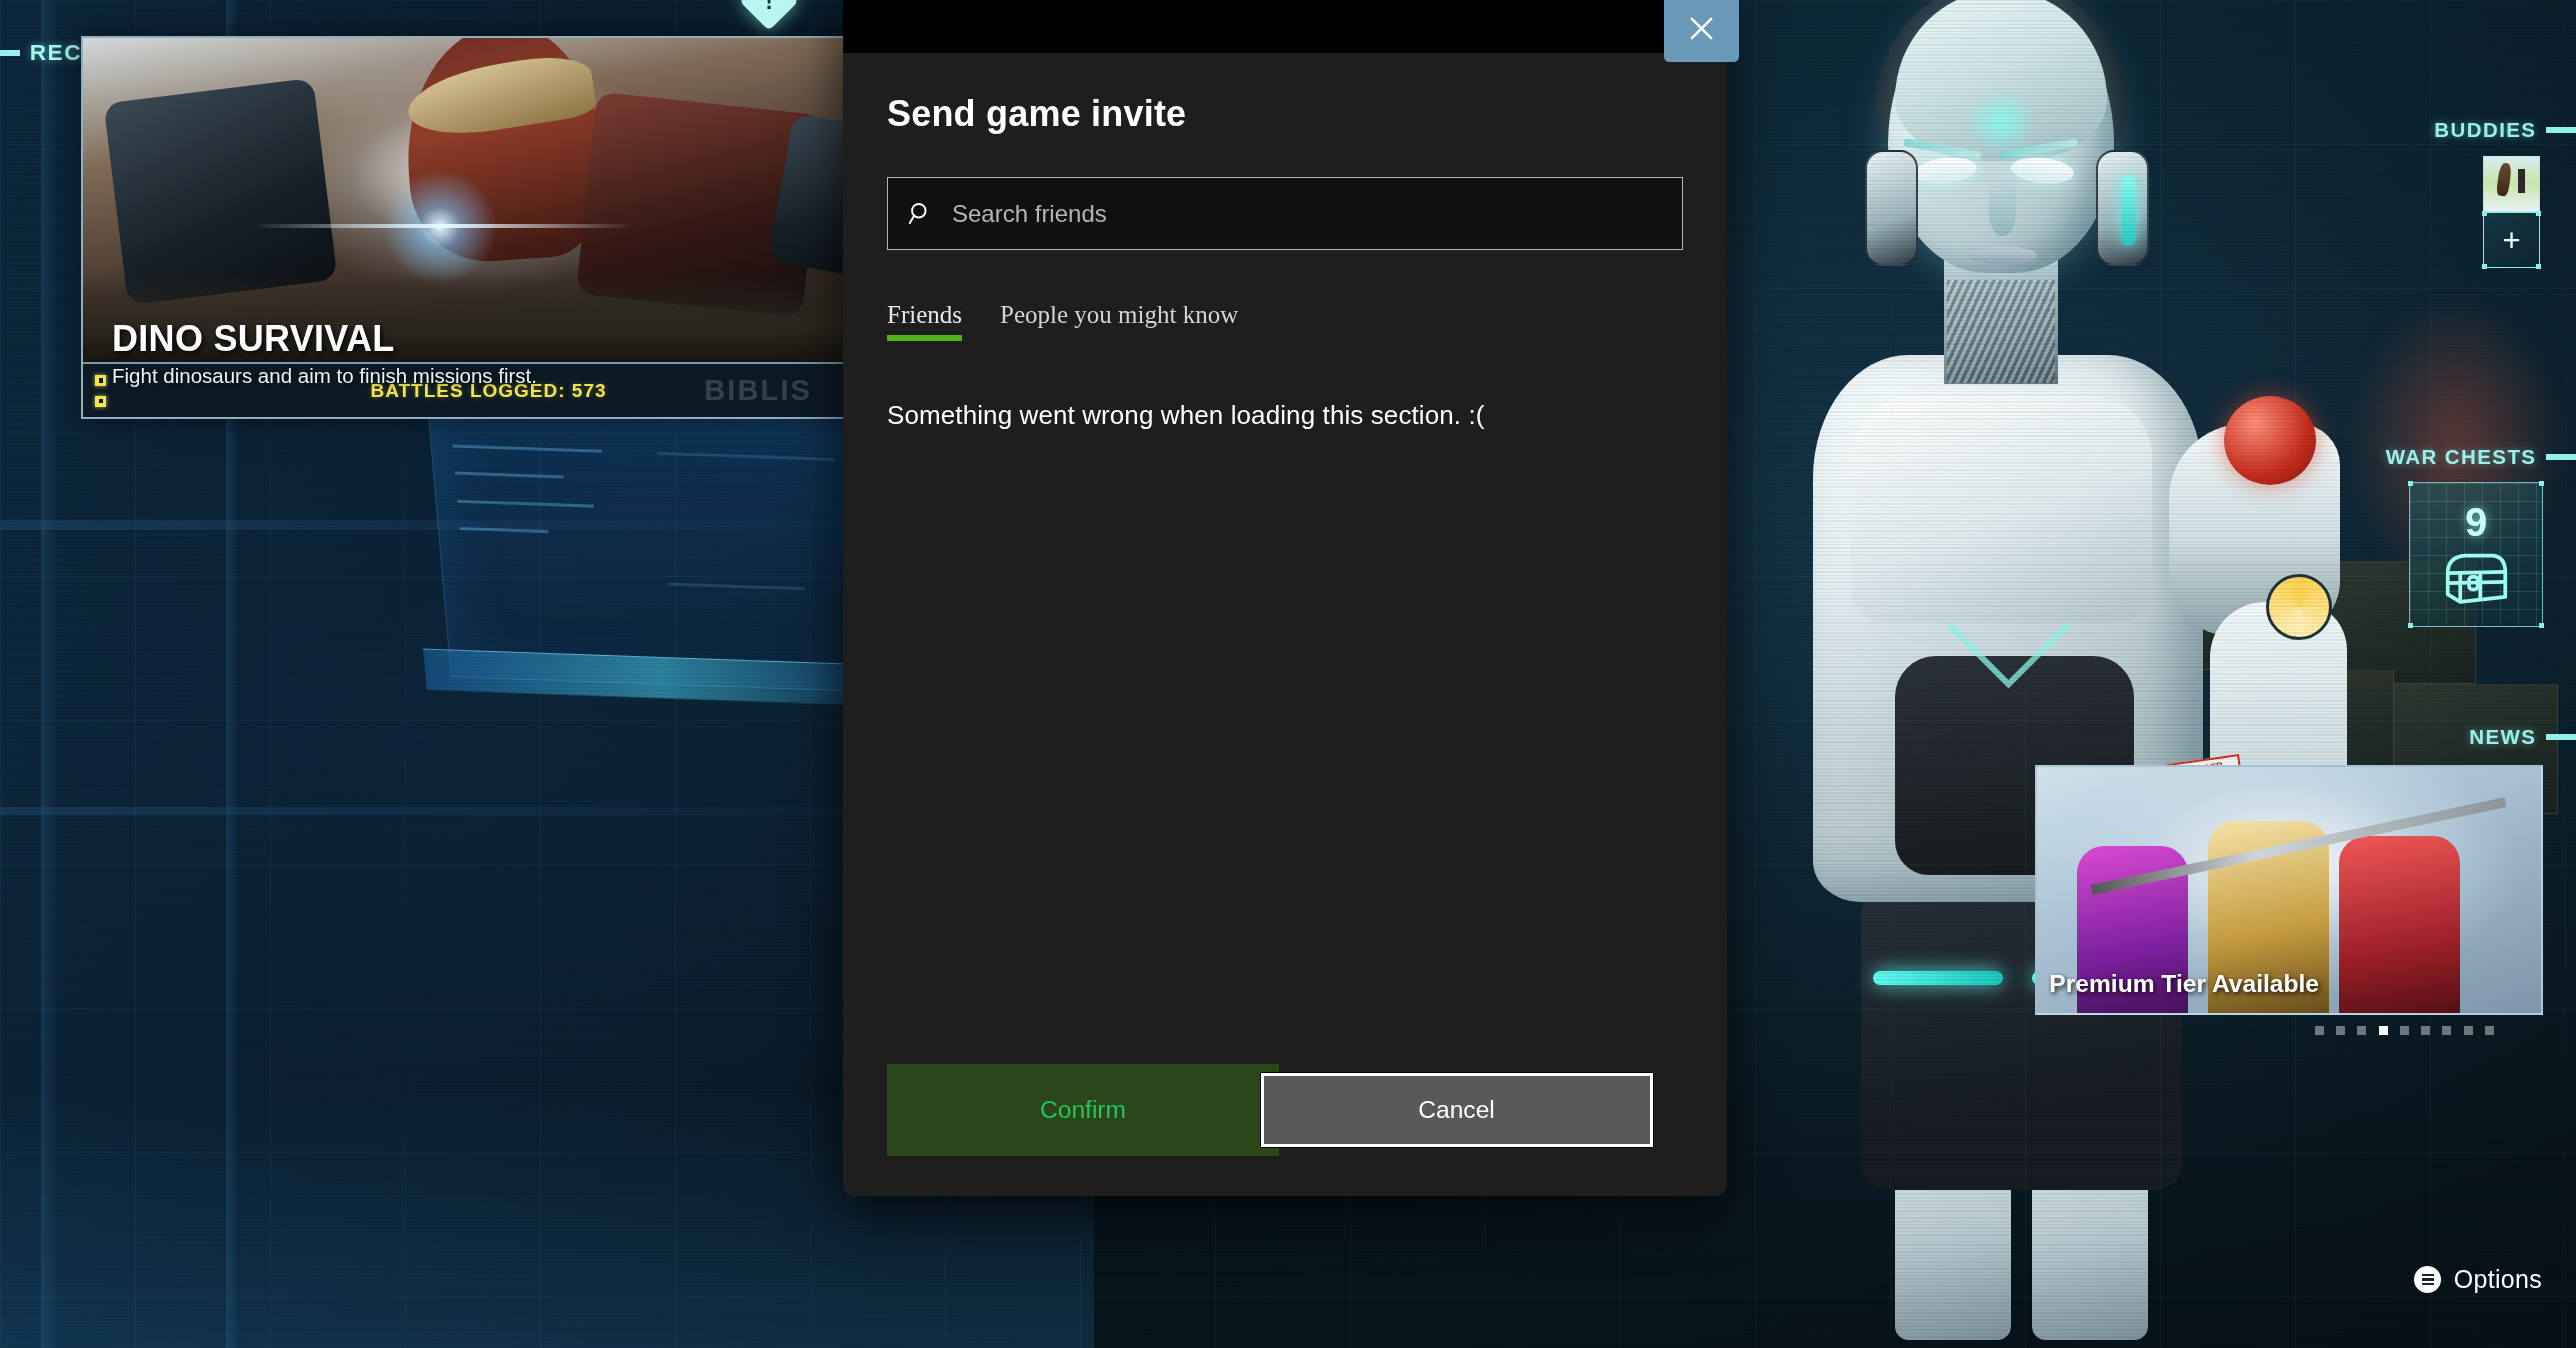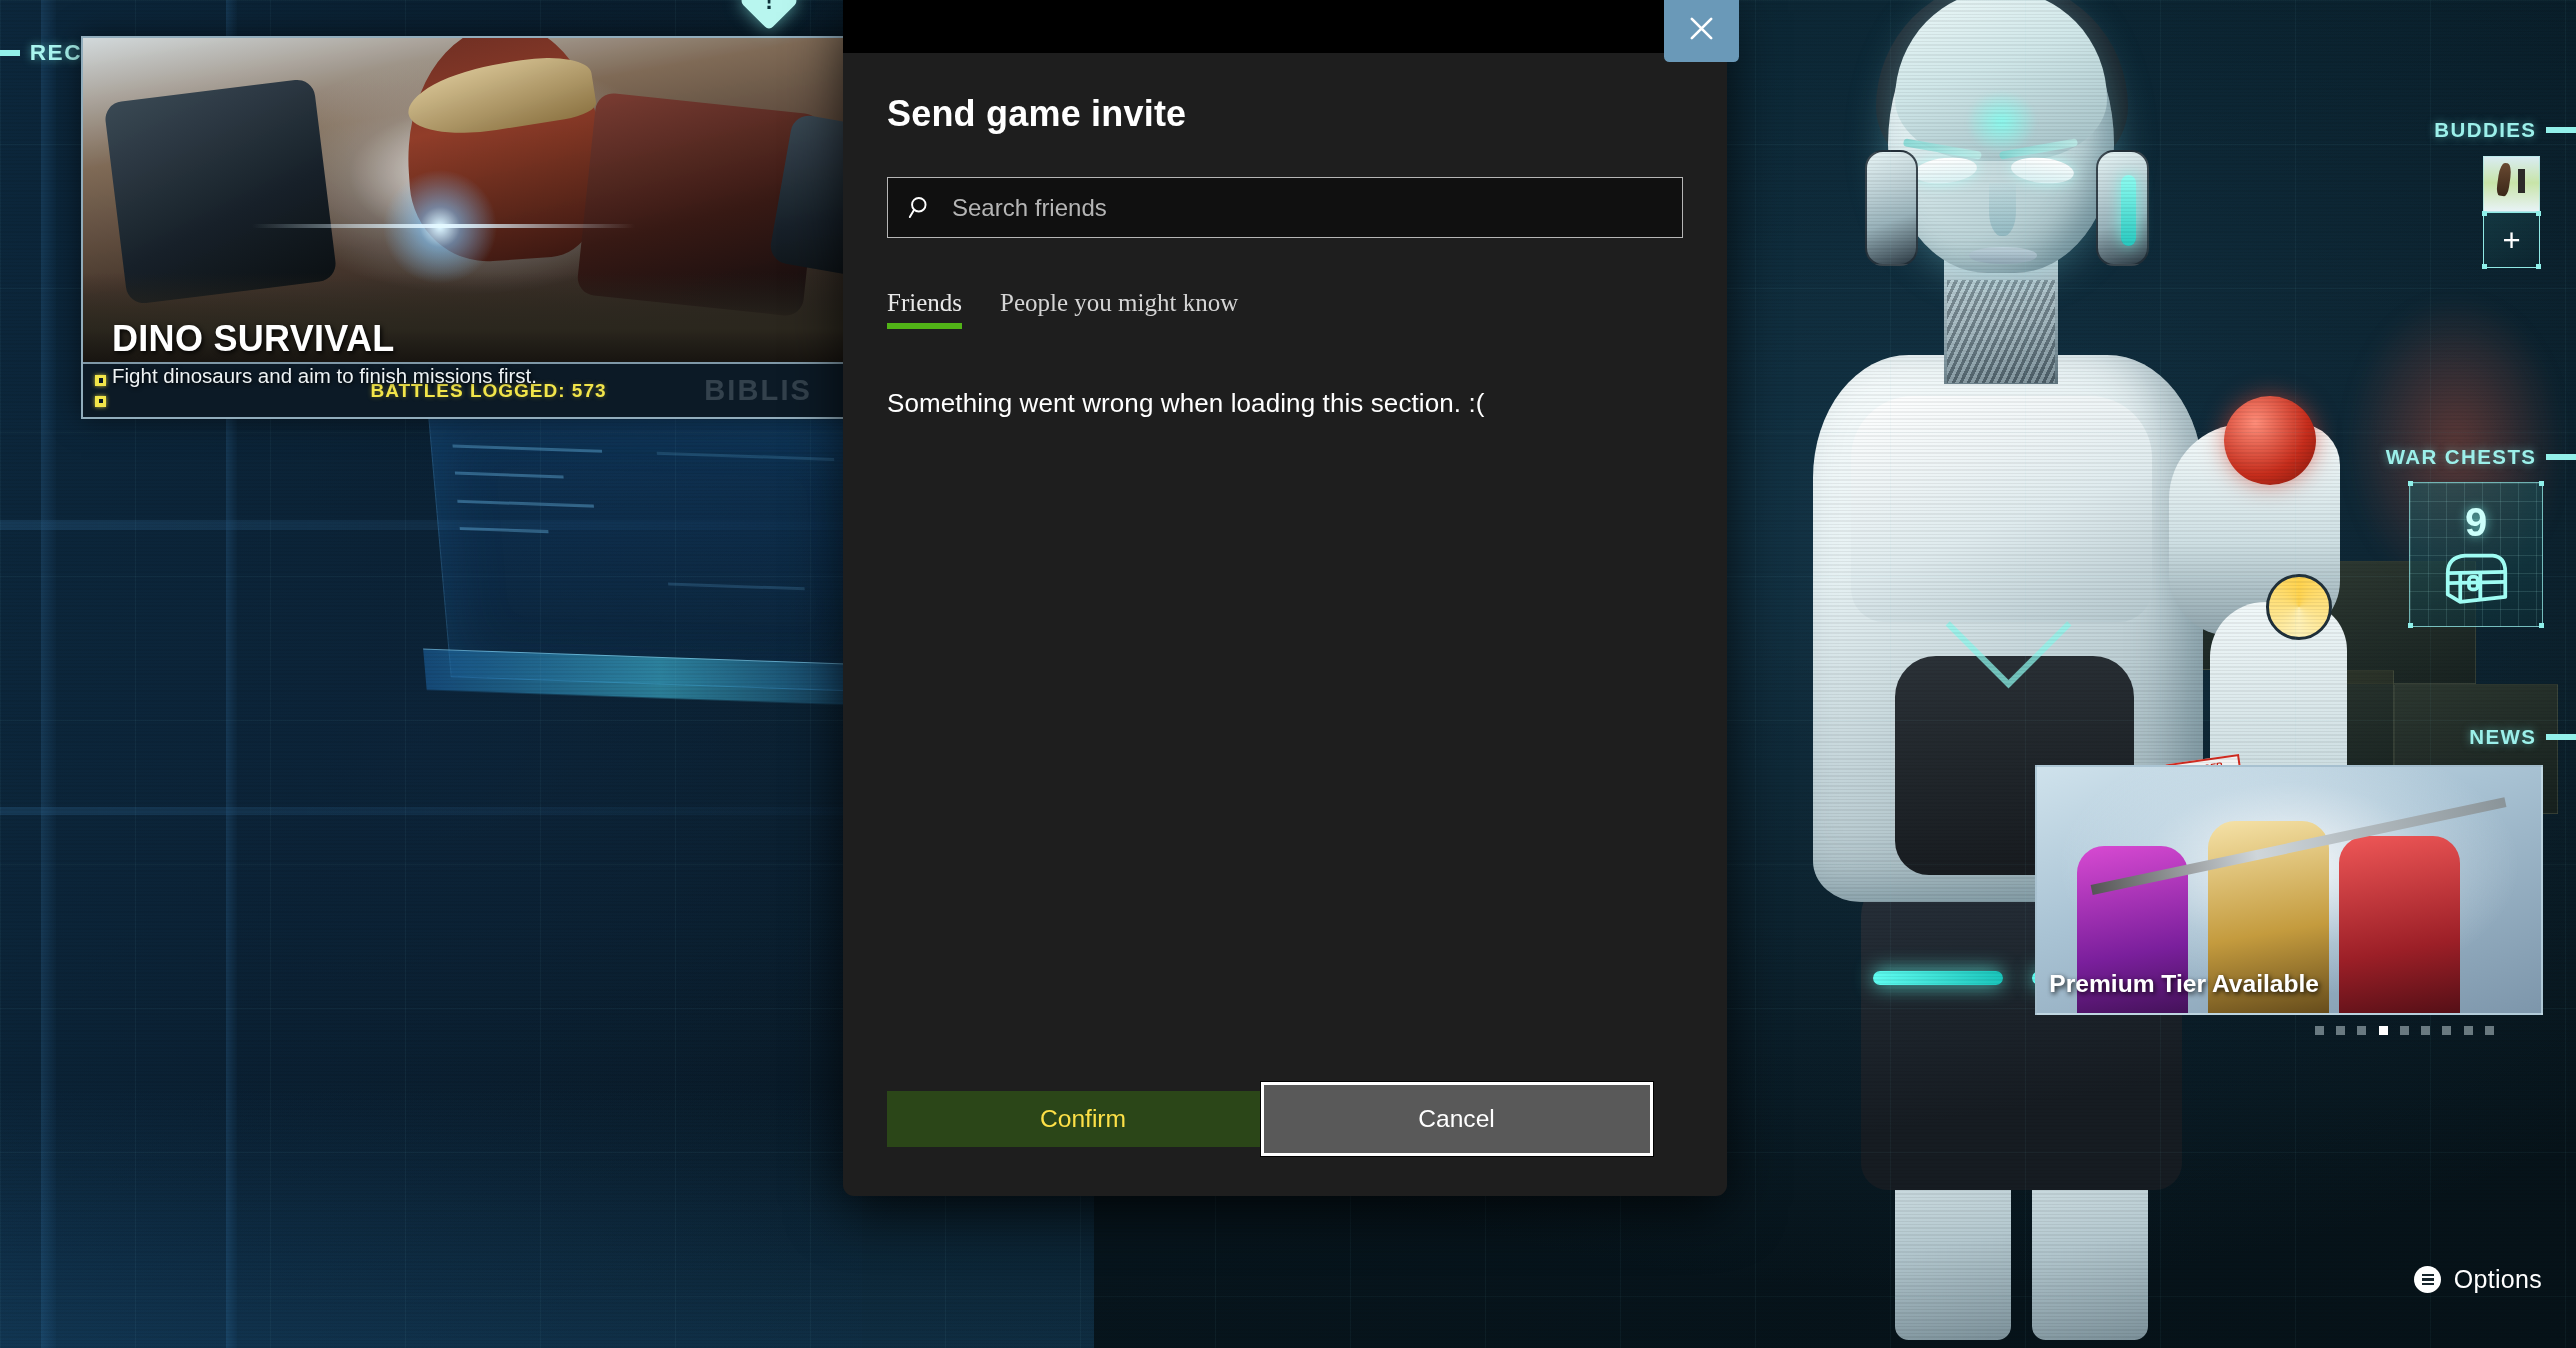--- a/index.html
+++ b/index.html
@@ -429,21 +429,21 @@
     display:flex; align-items:center; justify-content:center;
     cursor:pointer; border:none;
   }
   #close-btn svg { width:29px; height:29px; }
   #modal-body { position:absolute; left:0; top:53px; right:0; bottom:0; padding:0 44px; }
   #modal-title {
     margin-top:40px;
     color:#ffffff; font-size:36px; font-weight:bold; letter-spacing:0.2px;
   }
   #search-wrap {
-    margin-top:42px; height:61px;
+    margin-top:42px; height:73px;
     background:#101010; border:1.4px solid #b6b6b6;
     display:flex; align-items:center; gap:18px; padding:0 19px;
   }
   #search-icon { width:27px; height:27px; flex:none; }
   #search-input {
     flex:1; background:transparent; border:none; outline:none;
     color:#e7e7e7; font-size:24px; font-family:"Liberation Sans", sans-serif;
   }
   #search-input::placeholder { color:#b5b5b5; }
   #tabs { margin-top:51px; display:flex; gap:38px; align-items:flex-start; }
@@ -454,22 +454,22 @@
     position:absolute; left:0; bottom:0; width:100%; height:6.2px; background:#51b317;
   }
   #section-message {
     margin-top:59px; color:#ffffff; font-size:26px; letter-spacing:0.1px;
   }
   #modal-footer {
     position:absolute; left:44px; right:44px; bottom:40px;
     display:flex; gap:0px; align-items:center;
   }
   #confirm-btn {
-    width:392px; height:56px; border:none;
-    background:#2b4618; color:#fde047; font-size:24.6px;
+    width:392px; height:92px; border:none;
+    background:#2b4618; color:#22c55e; font-size:24.6px;
     font-family:"Liberation Sans", sans-serif; cursor:default;
   }
   #cancel-btn {
     width:392px; height:74px;
     background:#595959; color:#ffffff; font-size:24.6px;
     border:3.4px solid #ffffff; outline:1.4px solid #000;
     font-family:"Liberation Sans", sans-serif; cursor:pointer;
     margin-left:-18.5px;
   }
 </style>

